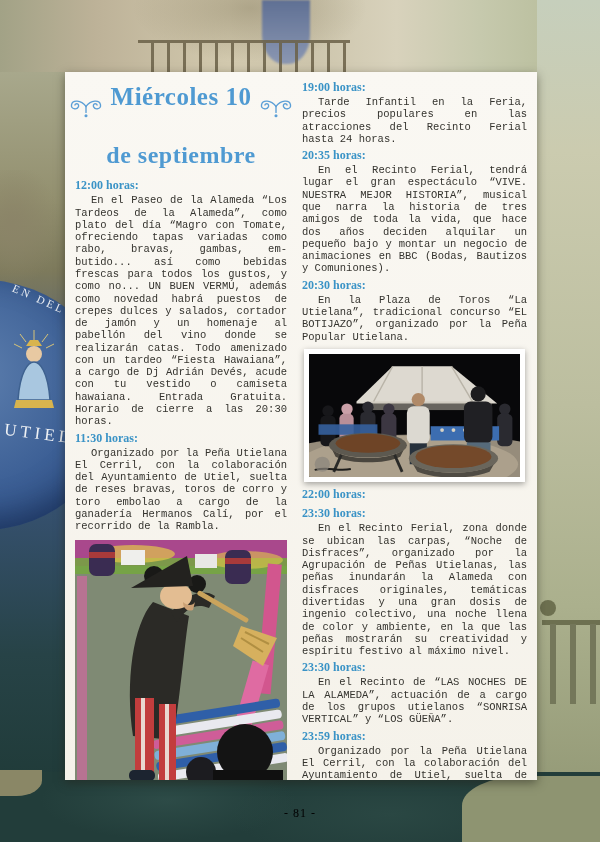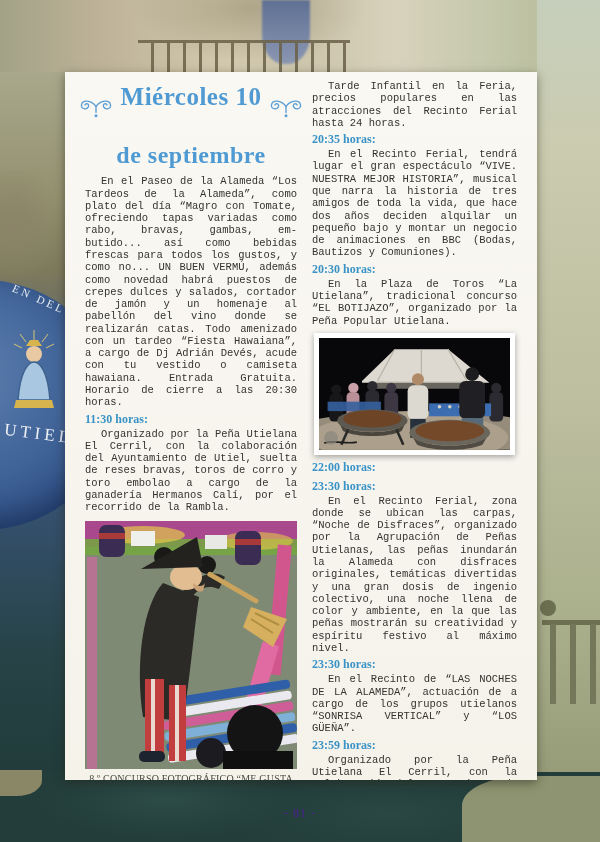--- a/index.html
+++ b/index.html
@@ -31,26 +31,26 @@
     background:linear-gradient(#c6cfbc 0%,#cbcbaf 18%,#bcbe9f 48%,#abb08d 72%,#8e9471 100%);}
   .bg-railing{position:absolute;left:542px;top:598px;width:58px;height:120px;}
   .bg-railing .bar{position:absolute;left:0;top:22px;width:58px;height:5px;background:#6d7050;}
   .bg-railing .post{position:absolute;top:26px;width:6px;height:80px;background:#74775a;}
   .bg-railing .ball{position:absolute;left:-2px;top:2px;width:16px;height:16px;border-radius:50%;background:#6d7050;}
   .bg-bottom{position:absolute;left:0;right:0;top:772px;height:70px;
     background:radial-gradient(160px 50px at 28% 40%,#2d4b47,transparent 80%),
                radial-gradient(200px 60px at 65% 60%,#2a4743,transparent 80%),#223d3a;}
   .bg-bottom-right{position:absolute;right:0;bottom:0;width:138px;height:66px;border-radius:45% 0 0 0;background:#8e9471;}
   .bg-bottom-left{position:absolute;left:0;top:770px;width:42px;height:26px;border-radius:0 0 60% 0;background:#8a8766;}
-  .page-number{position:absolute;left:0;right:0;top:806px;text-align:center;color:#4c1d95;font-size:12px;letter-spacing:1px;}
+  .page-number{position:absolute;left:0;right:0;top:806px;text-align:center;color:#000000;font-size:12px;letter-spacing:1px;}
 
   
   .sheet{position:absolute;left:65px;top:72px;width:472px;height:708px;box-sizing:border-box;
     background:linear-gradient(#faf8f3,#f5f2ea);box-shadow:0 3px 9px rgba(35,35,25,.5);
-    padding:8px 20px 6px;display:flex;gap:15px;overflow:hidden;}
+    padding:8px 10px 6px;display:flex;gap:15px;overflow:hidden;}
   .col{display:flex;flex-direction:column;}
   .col-left{width:212px;flex:0 0 212px;}
   .col-right{flex:1;}
 
   
   .title-block{position:relative;text-align:center;padding:4px 24px 2px;margin-bottom:4px;}
   .title-line1{font-size:25px;font-weight:bold;color:#4f9ad2;letter-spacing:.5px;line-height:1.05;}
   .title-line2{font-size:24px;font-weight:bold;color:#4f9ad2;letter-spacing:.5px;margin-top:32px;}
   .flourish{position:absolute;top:16px;}
   .flourish.fl-left{left:-6px;}
@@ -134,20 +134,21 @@
               <path d="M20 10 C14 2 4 2 3 8 C2 13 9 14.5 11 10.5 C12.6 6.8 8 5.5 7 8.4"></path>
               <path d="M20 10 C26 2 36 2 37 8 C38 13 31 14.5 29 10.5 C27.4 6.8 32 5.5 33 8.4"></path>
               <path d="M20 10 L20 17"></path>
             </g>
             <circle cx="20" cy="21" r="1.8" fill="#5b9fd6"></circle>
           </svg>
         </span>
       </div>
 
       <div class="event">
+        <div class="event-time">12:00 horas:</div>
         <p class="event-text">En el  Paseo de la Alameda “Los Tardeos de la Alameda”,  como plato del día “Magro con Tomate,  ofreciendo tapas variadas como rabo, bravas, gambas, em-butido... así como bebidas frescas para todos los gustos, y como no... UN BUEN VERMÚ, además como novedad habrá puestos de crepes dulces y salados, cortador de jamón  y un homenaje al pabellón del vino donde se realizarán catas.  Todo amenizado con un tardeo “Fiesta Hawaiana”, a cargo de Dj Adrián Devés, acude con tu vestido o camiseta hawaiana. Entrada Gratuita. Horario de cierre a las 20:30 horas.</p>
       </div>
       <div class="event">
         <div class="event-time">11:30 horas:</div>
       </div>
       <div class="event">
         <p class="event-text">Organizado por la Peña Utielana El Cerril, con la colaboración del Ayuntamiento de Utiel, suelta de reses bravas, toros de corro y toro embolao a cargo de la ganadería Hermanos Calí, por el recorrido de la Rambla.</p>
       </div>
 
       <div class="photo photo-feria">
@@ -197,20 +198,21 @@
         </svg>
       </div>
       <div class="caption">
         <div class="caption-l1">8.º CONCURSO FOTOGRÁFICO “ME GUSTA LA FERIA”</div>
         <div class="caption-l2">Primer Premio. Autor: Carlos Platero Cervera</div>
       </div>
     </div>
 
     <div class="col col-right">
       <div class="event">
+        <div class="event-time" style="margin-top:0">19:00 horas:</div>
         <p class="event-text">Tarde Infantil en la Feria, precios populares en las atracciones del Recinto Ferial hasta 24 horas.</p>
       </div>
       <div class="event">
         <div class="event-time">20:35 horas:</div>
         <p class="event-text">En el Recinto Ferial, tendrá lugar el gran espectáculo “VIVE. NUESTRA MEJOR HISTORIA”, musical que narra la historia de tres amigos de toda la vida, que hace dos años deciden alquilar un pequeño bajo y montar un negocio de animaciones en BBC (Bodas, Bautizos y Comuniones).</p>
       </div>
       <div class="event">
         <div class="event-time">20:30 horas:</div>
         <p class="event-text">En la Plaza de Toros “La Utielana”, tradicional concurso “EL BOTIJAZO”, organizado por la Peña Popular Utielana.</p>
       </div>

